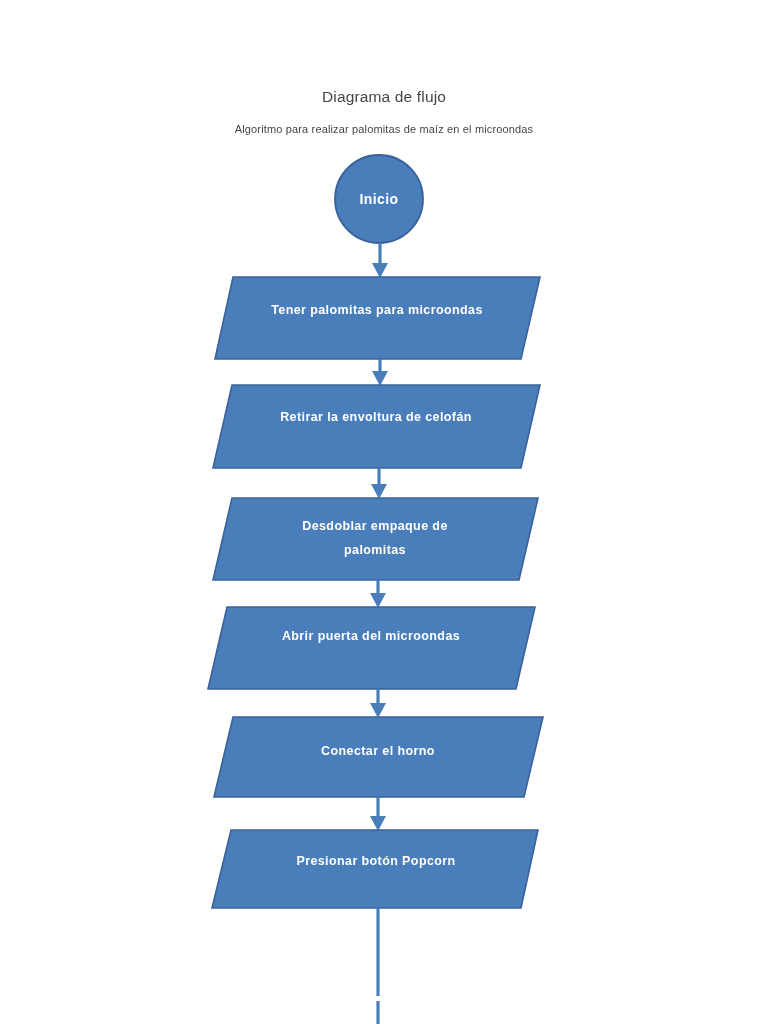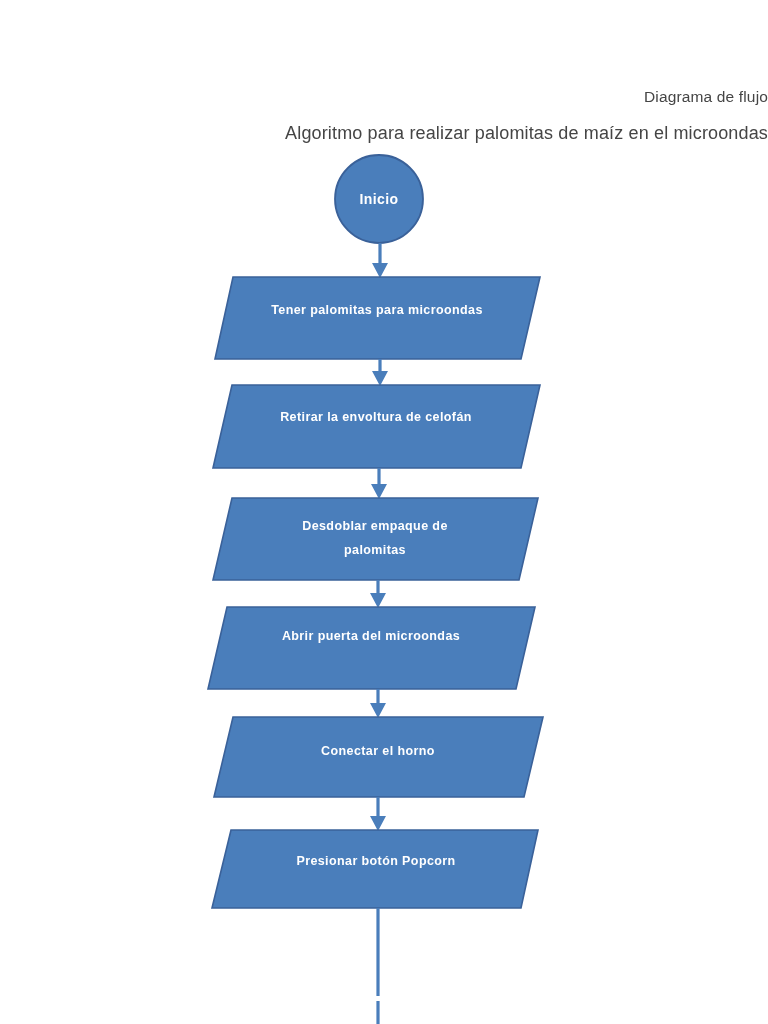--- a/index.html
+++ b/index.html
@@ -20,33 +20,33 @@
     position: absolute;
     inset: 0;
     background: #ffffff;
   }
 
   
   .title-block {
     position: absolute;
     left: 0;
     width: 768px;
-    text-align: right;
+    text-align: center;
     color: #454545;
     font-weight: 400;
     white-space: nowrap;
   }
   #title-line-1 {
     top: 88px;
     font-size: 15.5px;
     letter-spacing: 0.15px;
   }
   #title-line-2 {
     top: 123px;
-    font-size: 18px;
+    font-size: 11px;
     letter-spacing: 0.15px;
   }
 
   
   #flow-canvas {
     position: absolute;
     left: 0;
     top: 0;
     width: 768px;
     height: 1024px;

